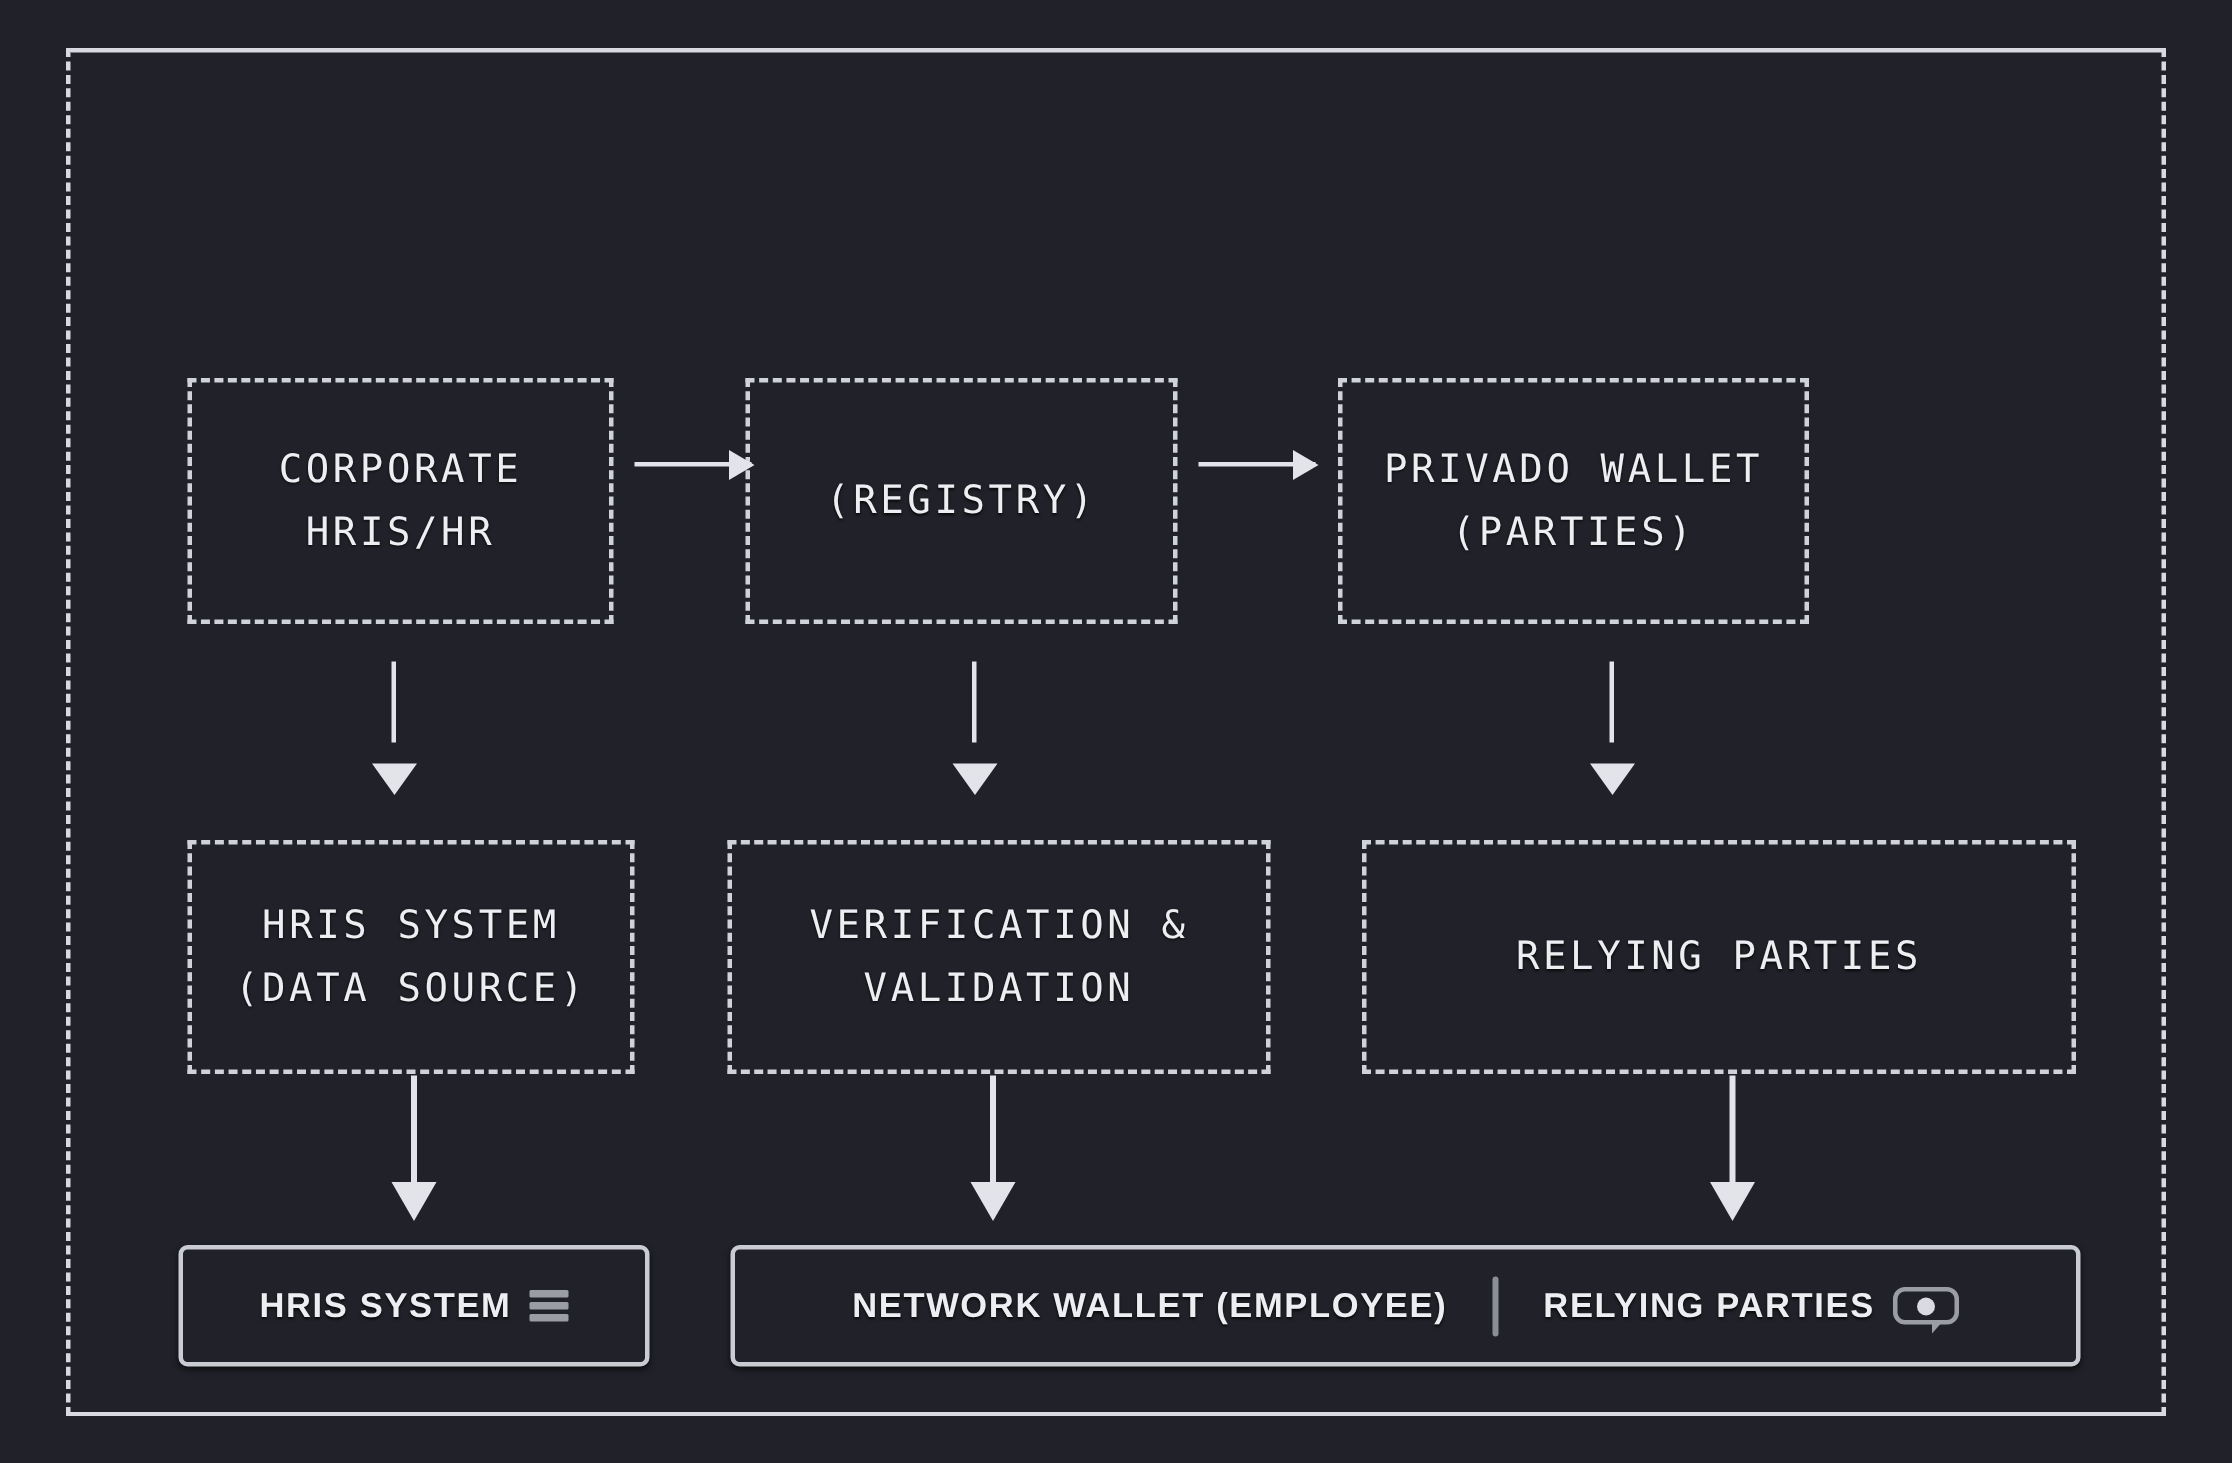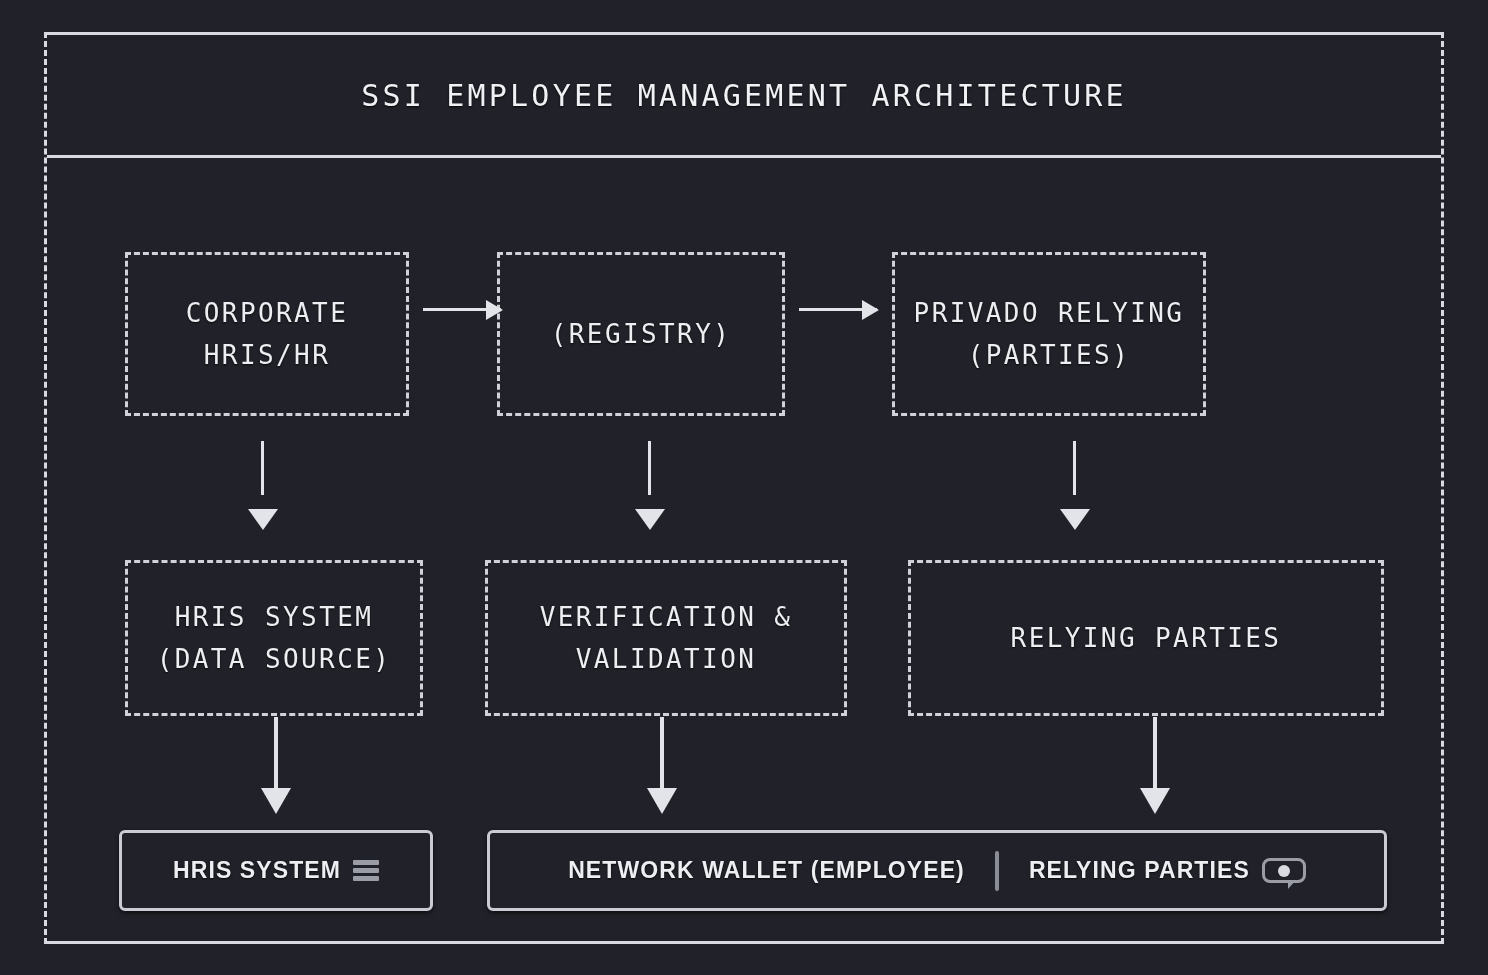--- a/index.html
+++ b/index.html
@@ -218,35 +218,32 @@
     height: 0;
     border-left: 8px solid #9a9da6;
     border-bottom: 9px solid transparent;
   }
 </style>
 </head>
 <body>
 
 <div id="outer-frame">
 
-  <div id="title-band">
-    <div id="title-text">SSI EMPLOYEE MANAGEMENT ARCHITECTURE</div>
-  </div>
 
   <div class="node" id="node-corporate-admin">
     <div class="line">CORPORATE</div>
     <div class="line">HRIS/HR</div>
   </div>
 
   <div class="node" id="node-did-network">
     <div class="line">(REGISTRY)</div>
   </div>
 
   <div class="node" id="node-privado-wallet">
-    <div class="line">PRIVADO RELYING</div>
+    <div class="line">PRIVADO WALLET</div>
     <div class="line">(PARTIES)</div>
   </div>
 
   <div class="arrow-h" id="arrow-admin-to-did"></div>
   <div class="arrow-h" id="arrow-did-to-wallet"></div>
 
   <div class="arrow-v-gapped" id="arrow-admin-down"></div>
   <div class="arrow-v-gapped" id="arrow-did-down"></div>
   <div class="arrow-v-gapped" id="arrow-wallet-down"></div>
 

